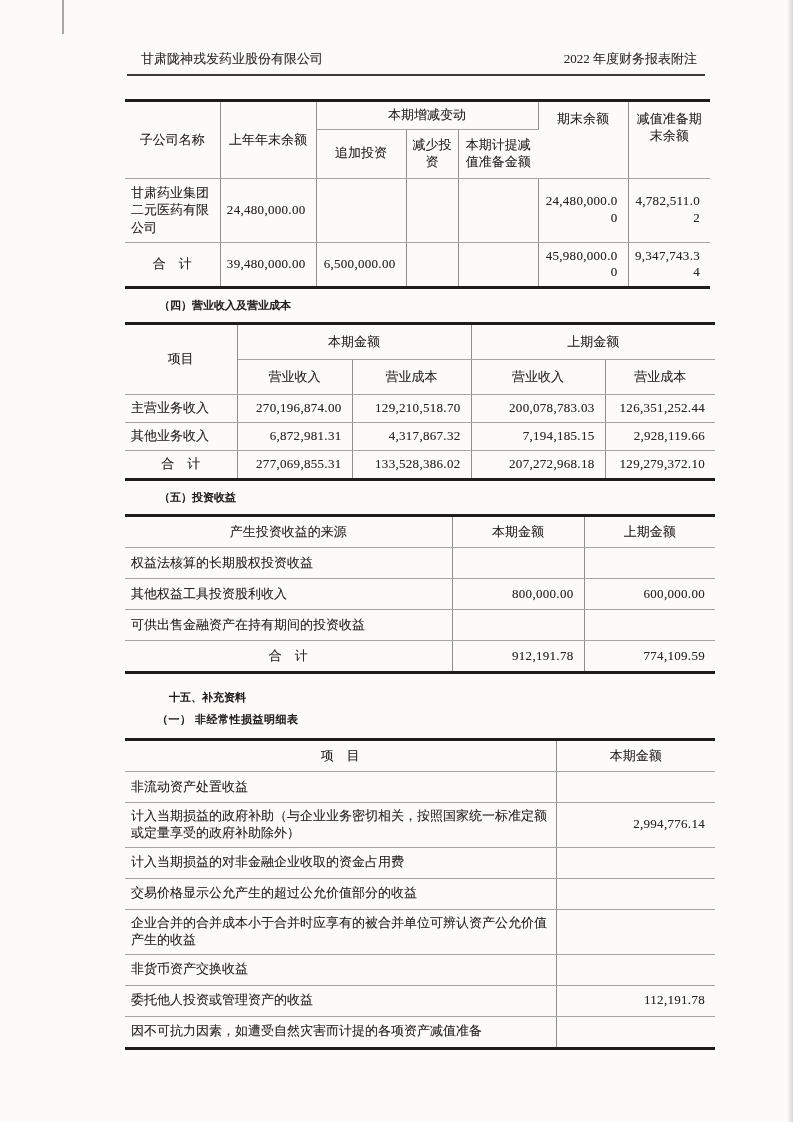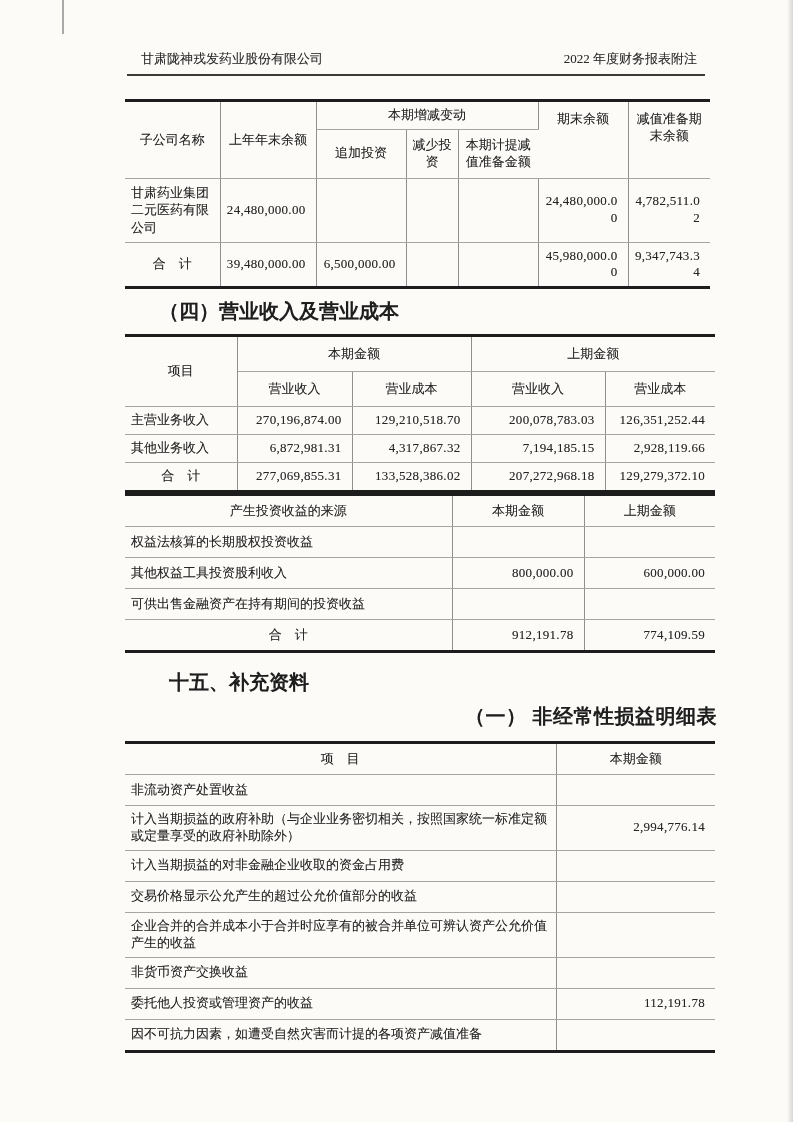--- a/index.html
+++ b/index.html
@@ -41,25 +41,25 @@
 
   .t1 { width:585px; }
   .t2, .t3, .t4 { width:590px; }
   .t1 .name-cell { line-height:1.35; }
   .t1 .hrow2 td { height:38px; }
   .t2 .hrow td { height:24px; }
   .t3 td { height:20px; }
   .t4 td { height:20px; }
 
   .sec-heading {
-    font-weight:bold; font-size:20px; margin:9px 0 9px 34px;
+    font-weight:bold; font-size:11px; margin:9px 0 9px 34px;
     font-family:"Liberation Sans","DejaVu Sans",sans-serif; color:#1e1e1e;
   }
   .sec-heading.major { margin:16px 0 7px 44px; }
-  .sec-heading.sub   { margin:7px 0 11px 32px; letter-spacing:.5px;text-align:right; }
+  .sec-heading.sub   { margin:7px 0 11px 32px; letter-spacing:.5px; }
 </style>
 </head>
 <body>
 
 <div class="page">
 
   <div class="doc-header">
     <span class="company">甘肃陇神戎发药业股份有限公司</span>
     <span class="doc-title">2022 年度财务报表附注</span>
   </div>
@@ -149,20 +149,21 @@
         <tr>
           <td class="c">合　计</td>
           <td class="num">277,069,855.31</td>
           <td class="num">133,528,386.02</td>
           <td class="num">207,272,968.18</td>
           <td class="num">129,279,372.10</td>
         </tr>
       </tbody>
     </table>
 
+    <div class="sec-heading">（五）投资收益</div>
 
     <table class="t3">
       <colgroup>
         <col style="width:327px">
           <col style="width:132px">
           <col style="width:131px">
       </colgroup>
       <tbody>
         <tr class="hrow">
           <td>产生投资收益的来源</td>

